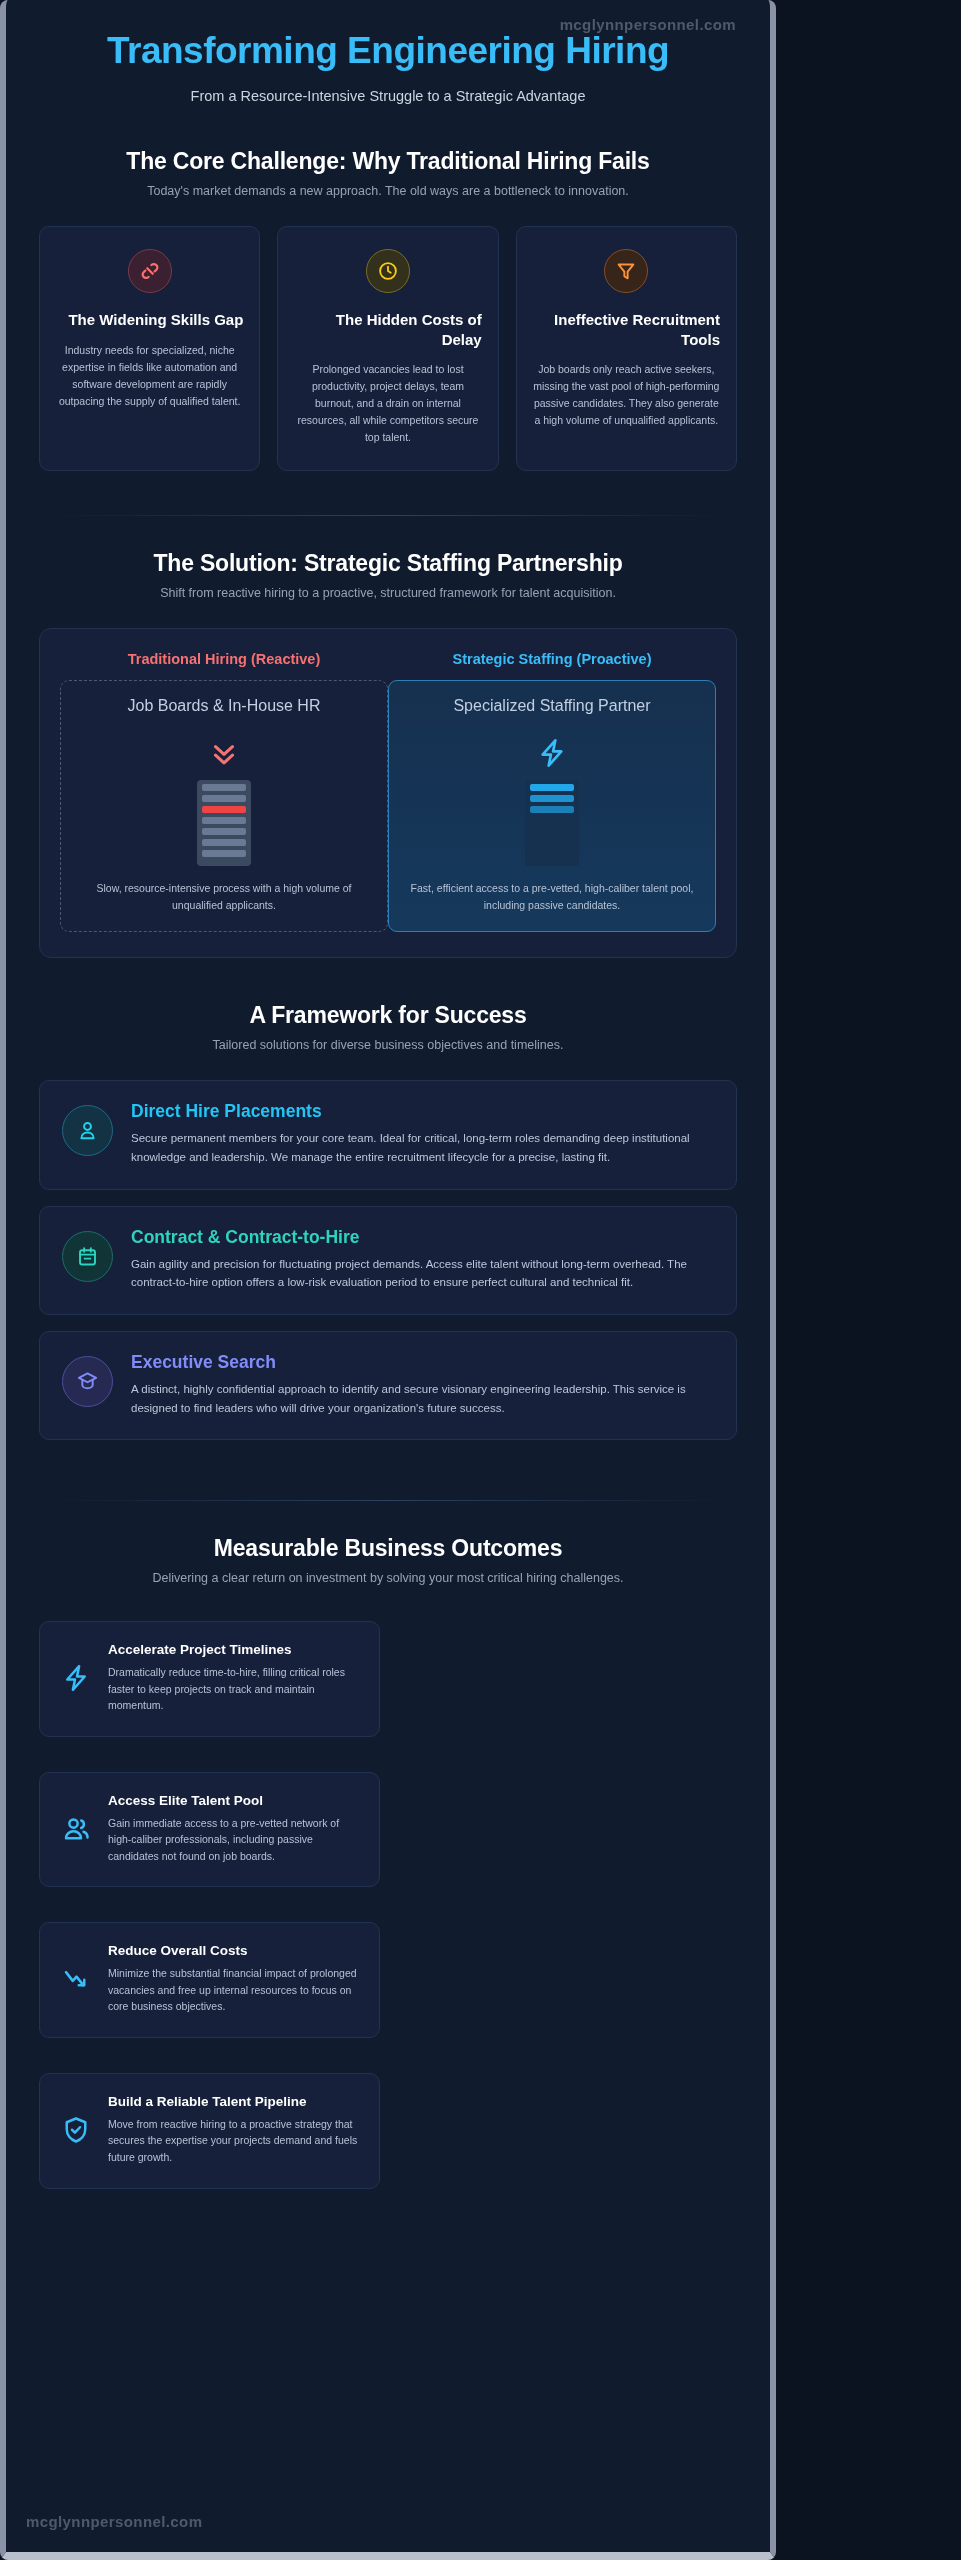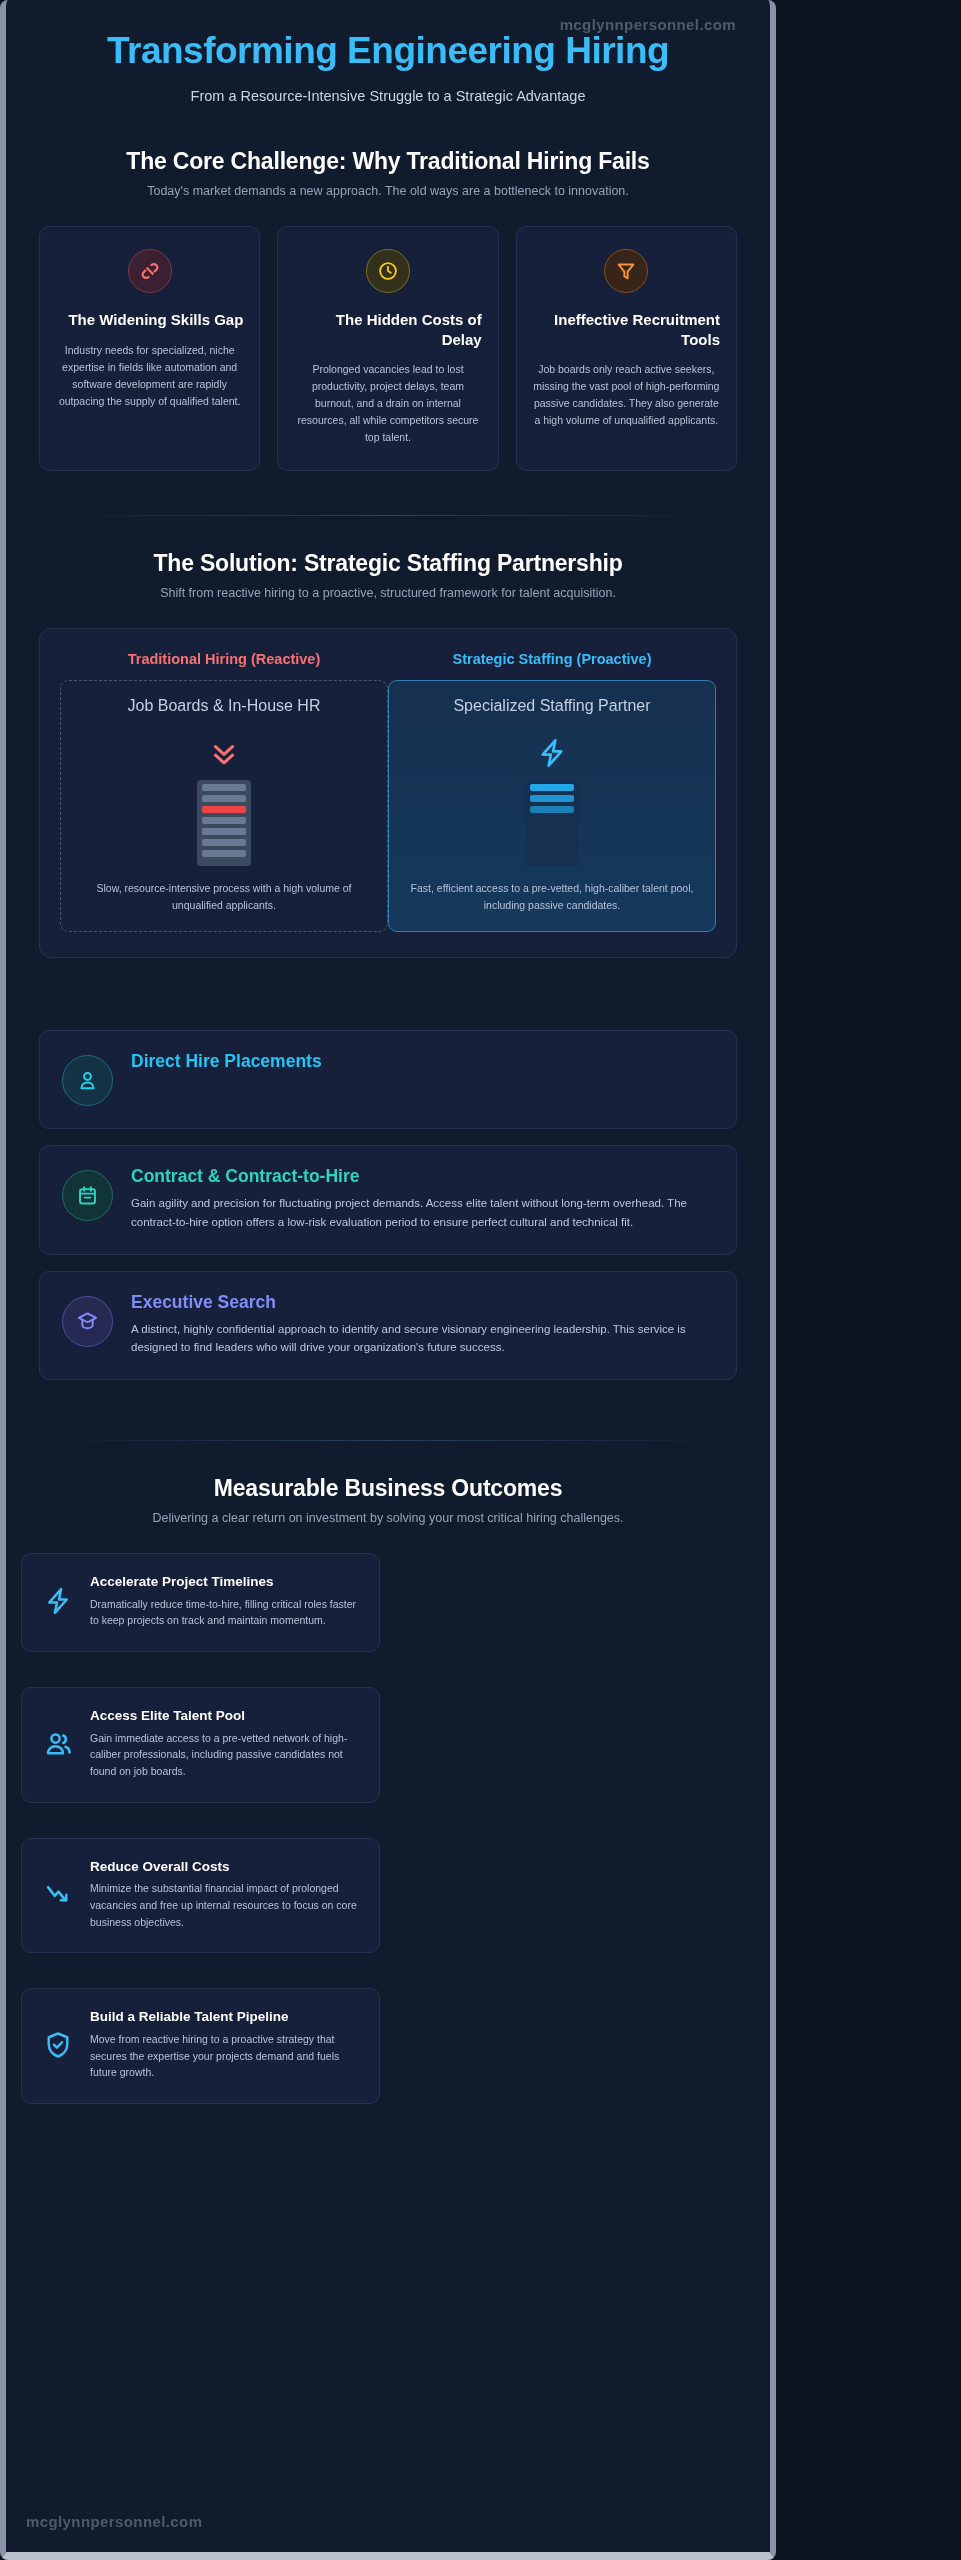--- a/index.html
+++ b/index.html
@@ -203,21 +203,22 @@
   }
   .fw-text { flex: 1; }
   .fw-title { font-size: 17.5px; font-weight: 800; margin-bottom: 7px; }
   .fw-body { font-size: 11.5px; line-height: 1.62; color: #bbc7da; }
 
   
   .out-grid {
     display: flex;
     flex-wrap: wrap;
     gap: 35px;
-    padding: 0 15px;
+    padding: 0 33px;
+    margin-top: 8px;
   }
   .out-card {
     width: calc(50% - 8.5px);
     background: #16203a;
     border: 1px solid #243252;
     border-radius: 10px;
     padding: 20px 18px 22px;
     display: flex;
     align-items: center;
     gap: 14px;
@@ -354,34 +355,39 @@
           </div>
         </div>
 
       </div>
     </div>
   </section>
 
   <div class="sp-44"></div>
 
   <section class="section">
+    <div class="sec-head">
+      <h2>A Framework for Success</h2>
+      <div class="sub">Tailored solutions for diverse business objectives and timelines.</div>
+    </div>
 
     <div class="sp-28"></div>
 
     <div class="fw-list">
 
       <div class="fw-card">
         <div class="fw-icon" style="background:#133344;border:1px solid #1f6a86;">
           <svg width="23" height="23" viewBox="0 0 24 24" fill="none" stroke="#22d3ee" stroke-width="2" stroke-linecap="round" stroke-linejoin="round">
             <circle cx="12" cy="7.8" r="3.6"></circle>
             <path d="M5.6 20c0-3.6 2.9-6 6.4-6s6.4 2.4 6.4 6z"></path>
           </svg>
         </div>
         <div class="fw-text">
           <div class="fw-title" style="color:#22c5f5;">Direct Hire Placements</div>
+          <div class="fw-body">Secure permanent members for your core team. Ideal for critical, long-term roles demanding deep institutional knowledge and leadership. We manage the entire recruitment lifecycle for a precise, lasting fit.</div>
         </div>
       </div>
 
       <div class="fw-card">
         <div class="fw-icon" style="background:#113536;border:1px solid #1e6d66;">
           <svg width="23" height="23" viewBox="0 0 24 24" fill="none" stroke="#2dd4bf" stroke-width="2" stroke-linecap="round" stroke-linejoin="round">
             <rect x="4.2" y="5.4" width="15.6" height="15" rx="2.2"></rect>
             <path d="M4.2 10h15.6"></path>
             <path d="M8.5 3.4v3.6M15.5 3.4v3.6"></path>
             <path d="M9 14.2h6"></path>

